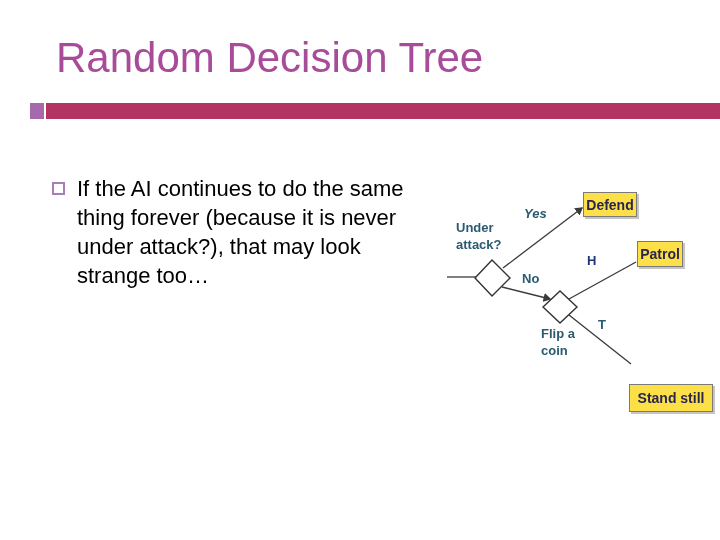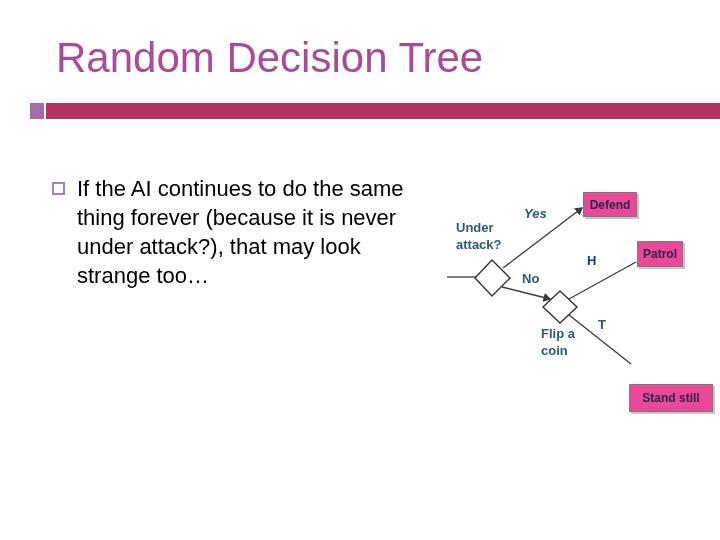--- a/index.html
+++ b/index.html
@@ -46,24 +46,24 @@
   
   .diagram{position:absolute;inset:0;}
   .diagram svg{position:absolute;left:430px;top:180px;}
   .edge-label{
     position:absolute;font-size:13px;font-weight:700;
     color:var(--c-edge-label,#2A5B70);line-height:17px;
   }
   .edge-label.navy{color:var(--c-h-label,#1F3577);}
   .node-box{
     position:absolute;box-sizing:border-box;
-    background:#ec4899;border:1px solid #7a7a7a;
+    background:#fde047;border:1px solid #7a7a7a;
     box-shadow:2px 2px 0 rgba(150,150,150,0.55);
     display:flex;align-items:center;justify-content:center;
-    font-size:12px;font-weight:600;color:var(--c-node-text,#26264F);
+    font-size:14px;font-weight:600;color:var(--c-node-text,#26264F);
     white-space:nowrap;
   }
 </style>
 </head>
 <body>
 
 <div class="slide">
 
   <h1 class="title">Random Decision Tree</h1>
 

